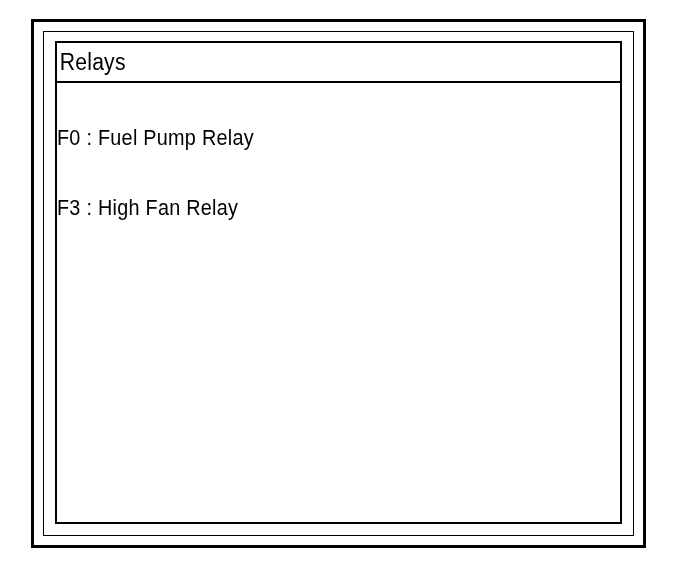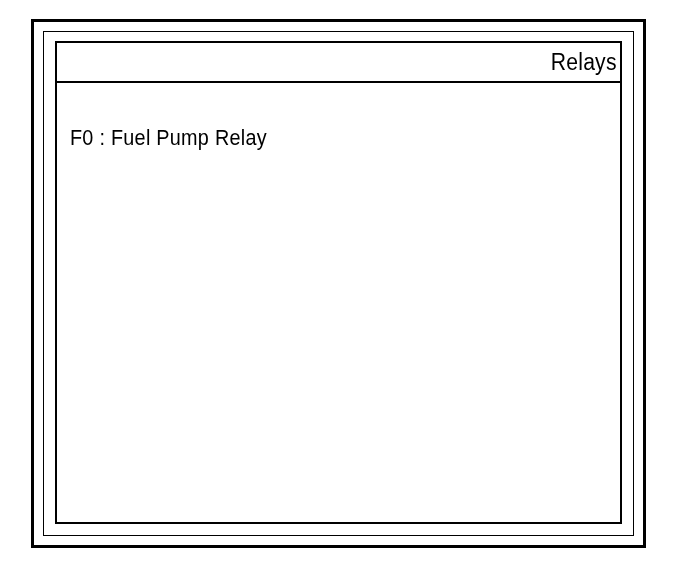--- a/index.html
+++ b/index.html
@@ -63,21 +63,21 @@
     flex-direction: column;
   }
 
   .panel-title-bar {
     flex: 0 0 auto;
     height: 40px;
     box-sizing: border-box;
     border-bottom: 2px solid #000000;
     display: flex;
     align-items: center;
-    justify-content: flex-end;
+    justify-content: flex-start;
     background: #ffffff;
   }
 
   .panel-title {
     font-size: 23px;
     line-height: 1;
     letter-spacing: 0.2px;
     font-weight: 400;
     color: #000000;
     transform: scaleX(0.92);
@@ -94,21 +94,20 @@
   }
 
   .relay-list {
     list-style: none;
     margin: 0;
     padding: 0;
   }
 
   .relay-item {
     height: 70px;
-    padding-left: 13px;
     display: flex;
     align-items: center;
     box-sizing: border-box;
   }
 
   .relay-label {
     font-size: 22px;
     line-height: 1;
     color: #000000;
     white-space: nowrap;
@@ -133,20 +132,23 @@
 
         <div class="panel-body">
           <ul class="relay-list">
 
             <li class="relay-item">
               <span class="relay-label">F0 : Fuel Pump Relay</span>
             </li>
 
 
 
+            <li class="relay-item">
+              <span class="relay-label">F3 : High Fan Relay</span>
+            </li>
 
           </ul>
         </div>
 
       </div>
 
     </div>
   </div>
 
 </div>

